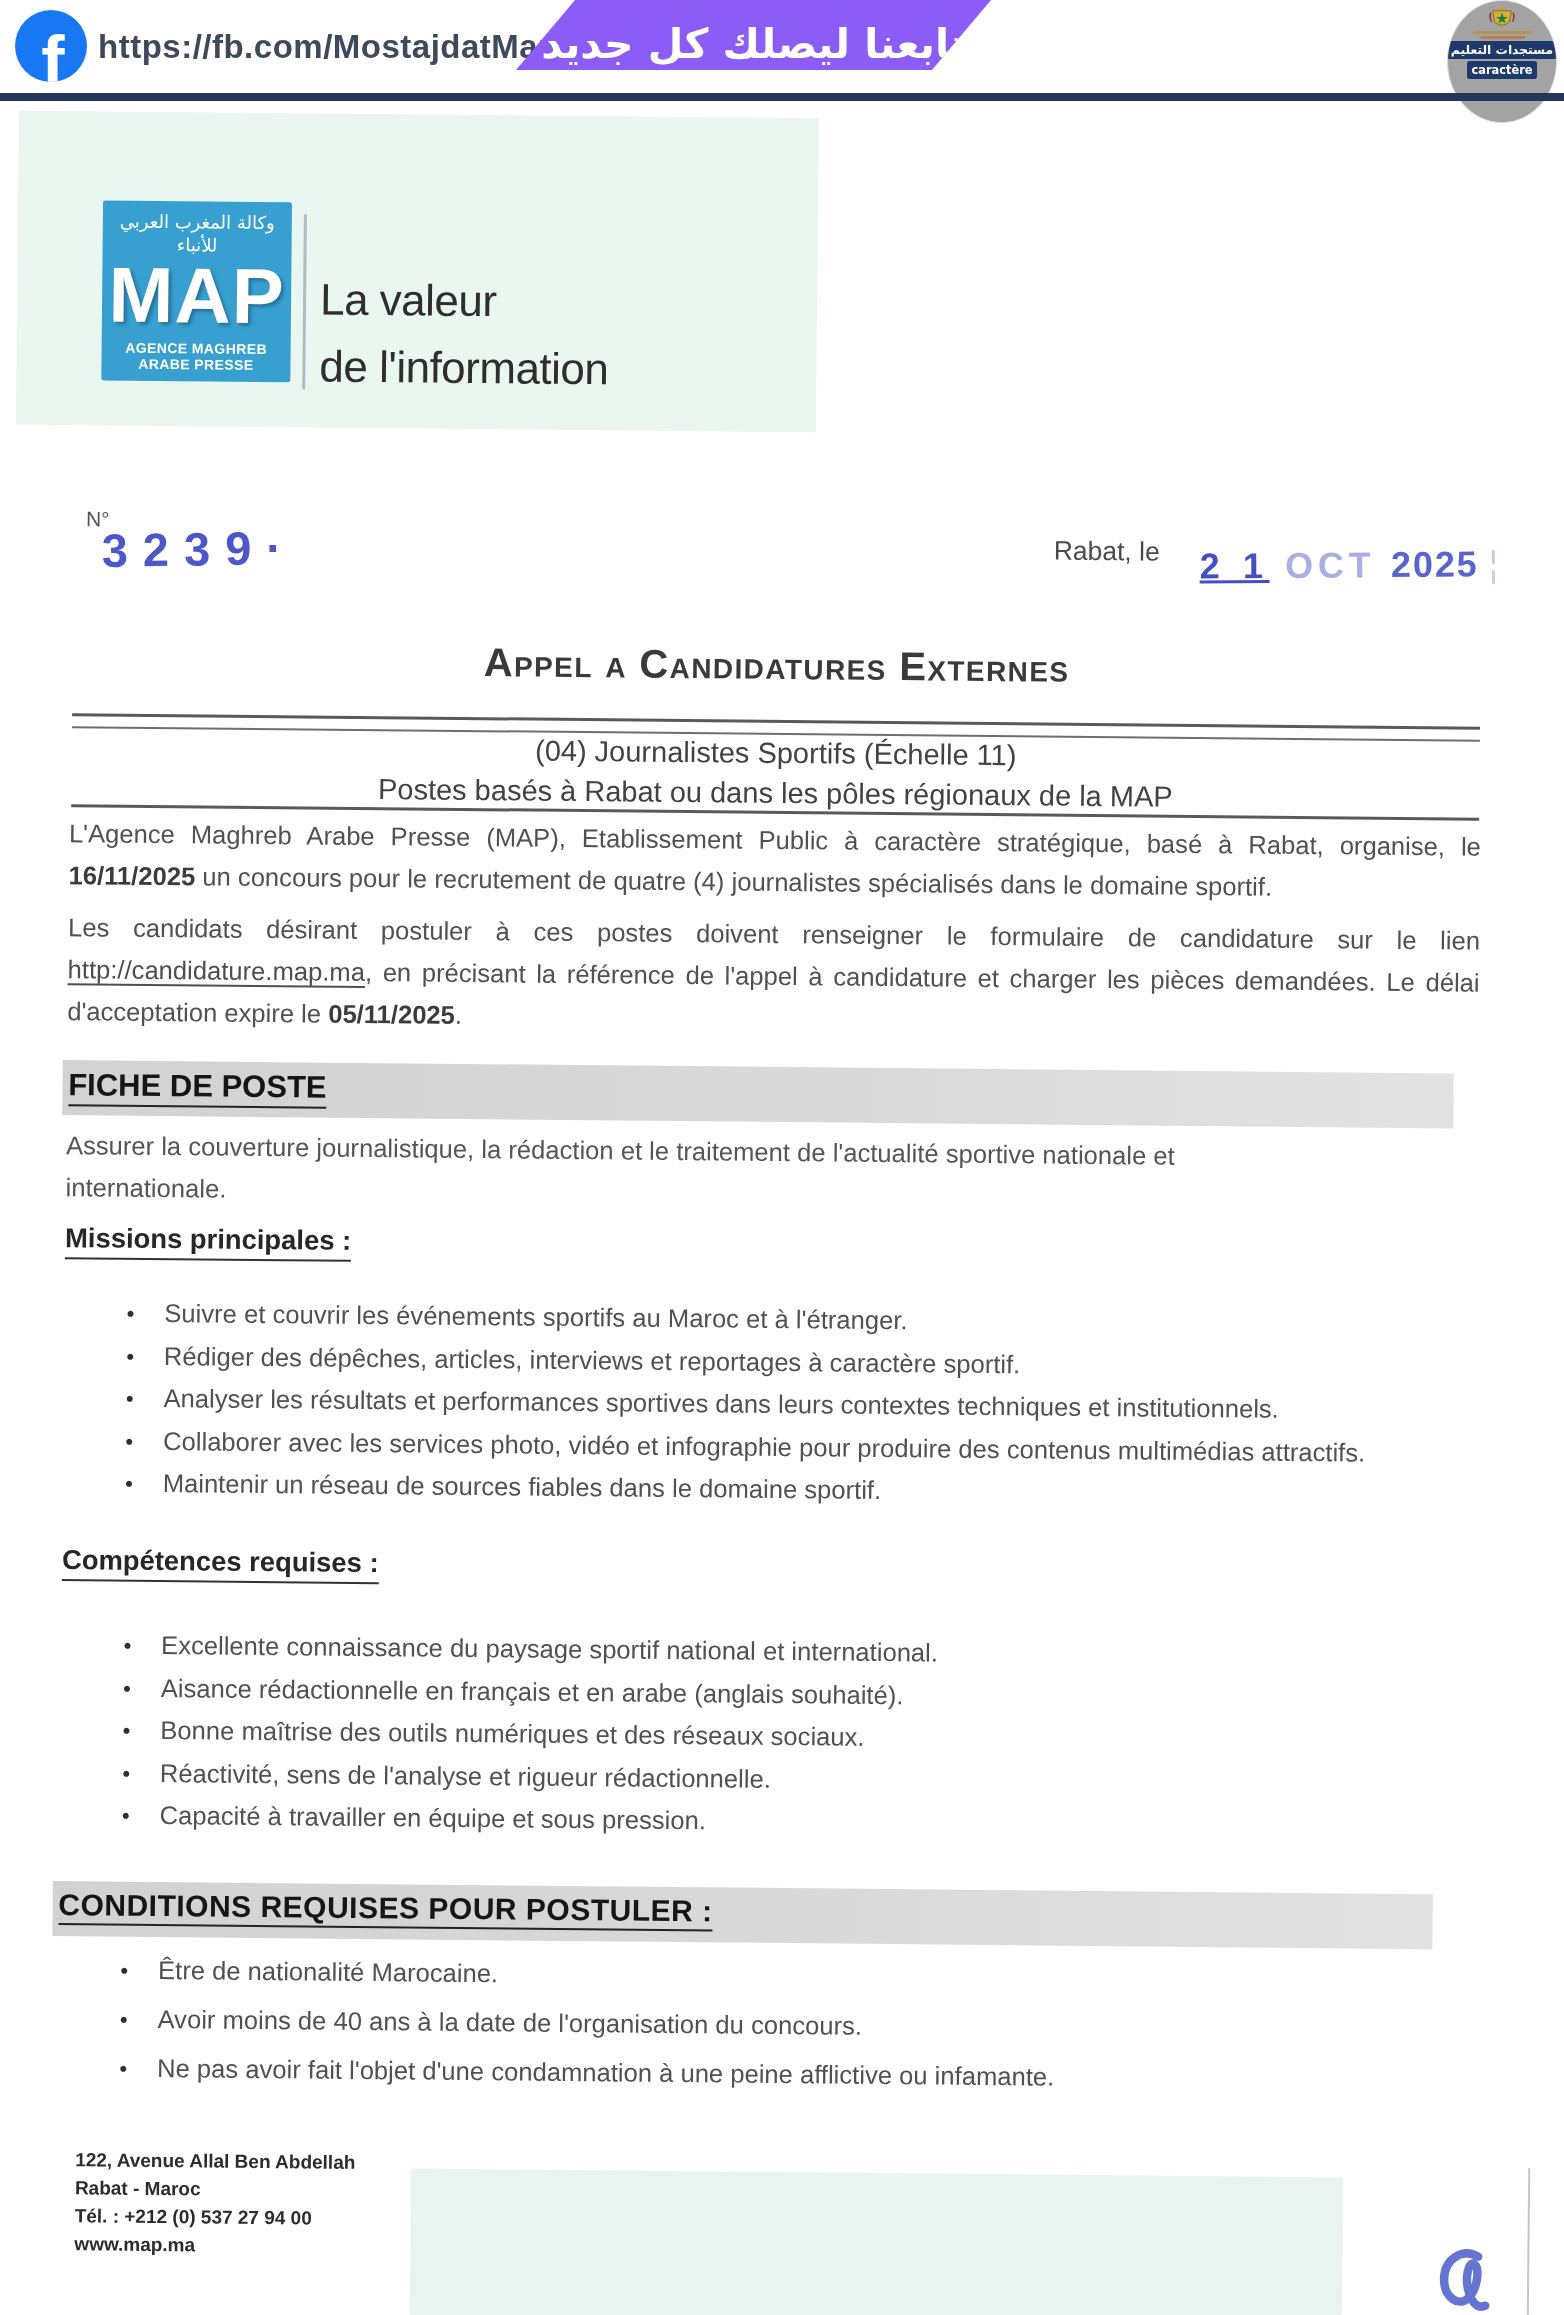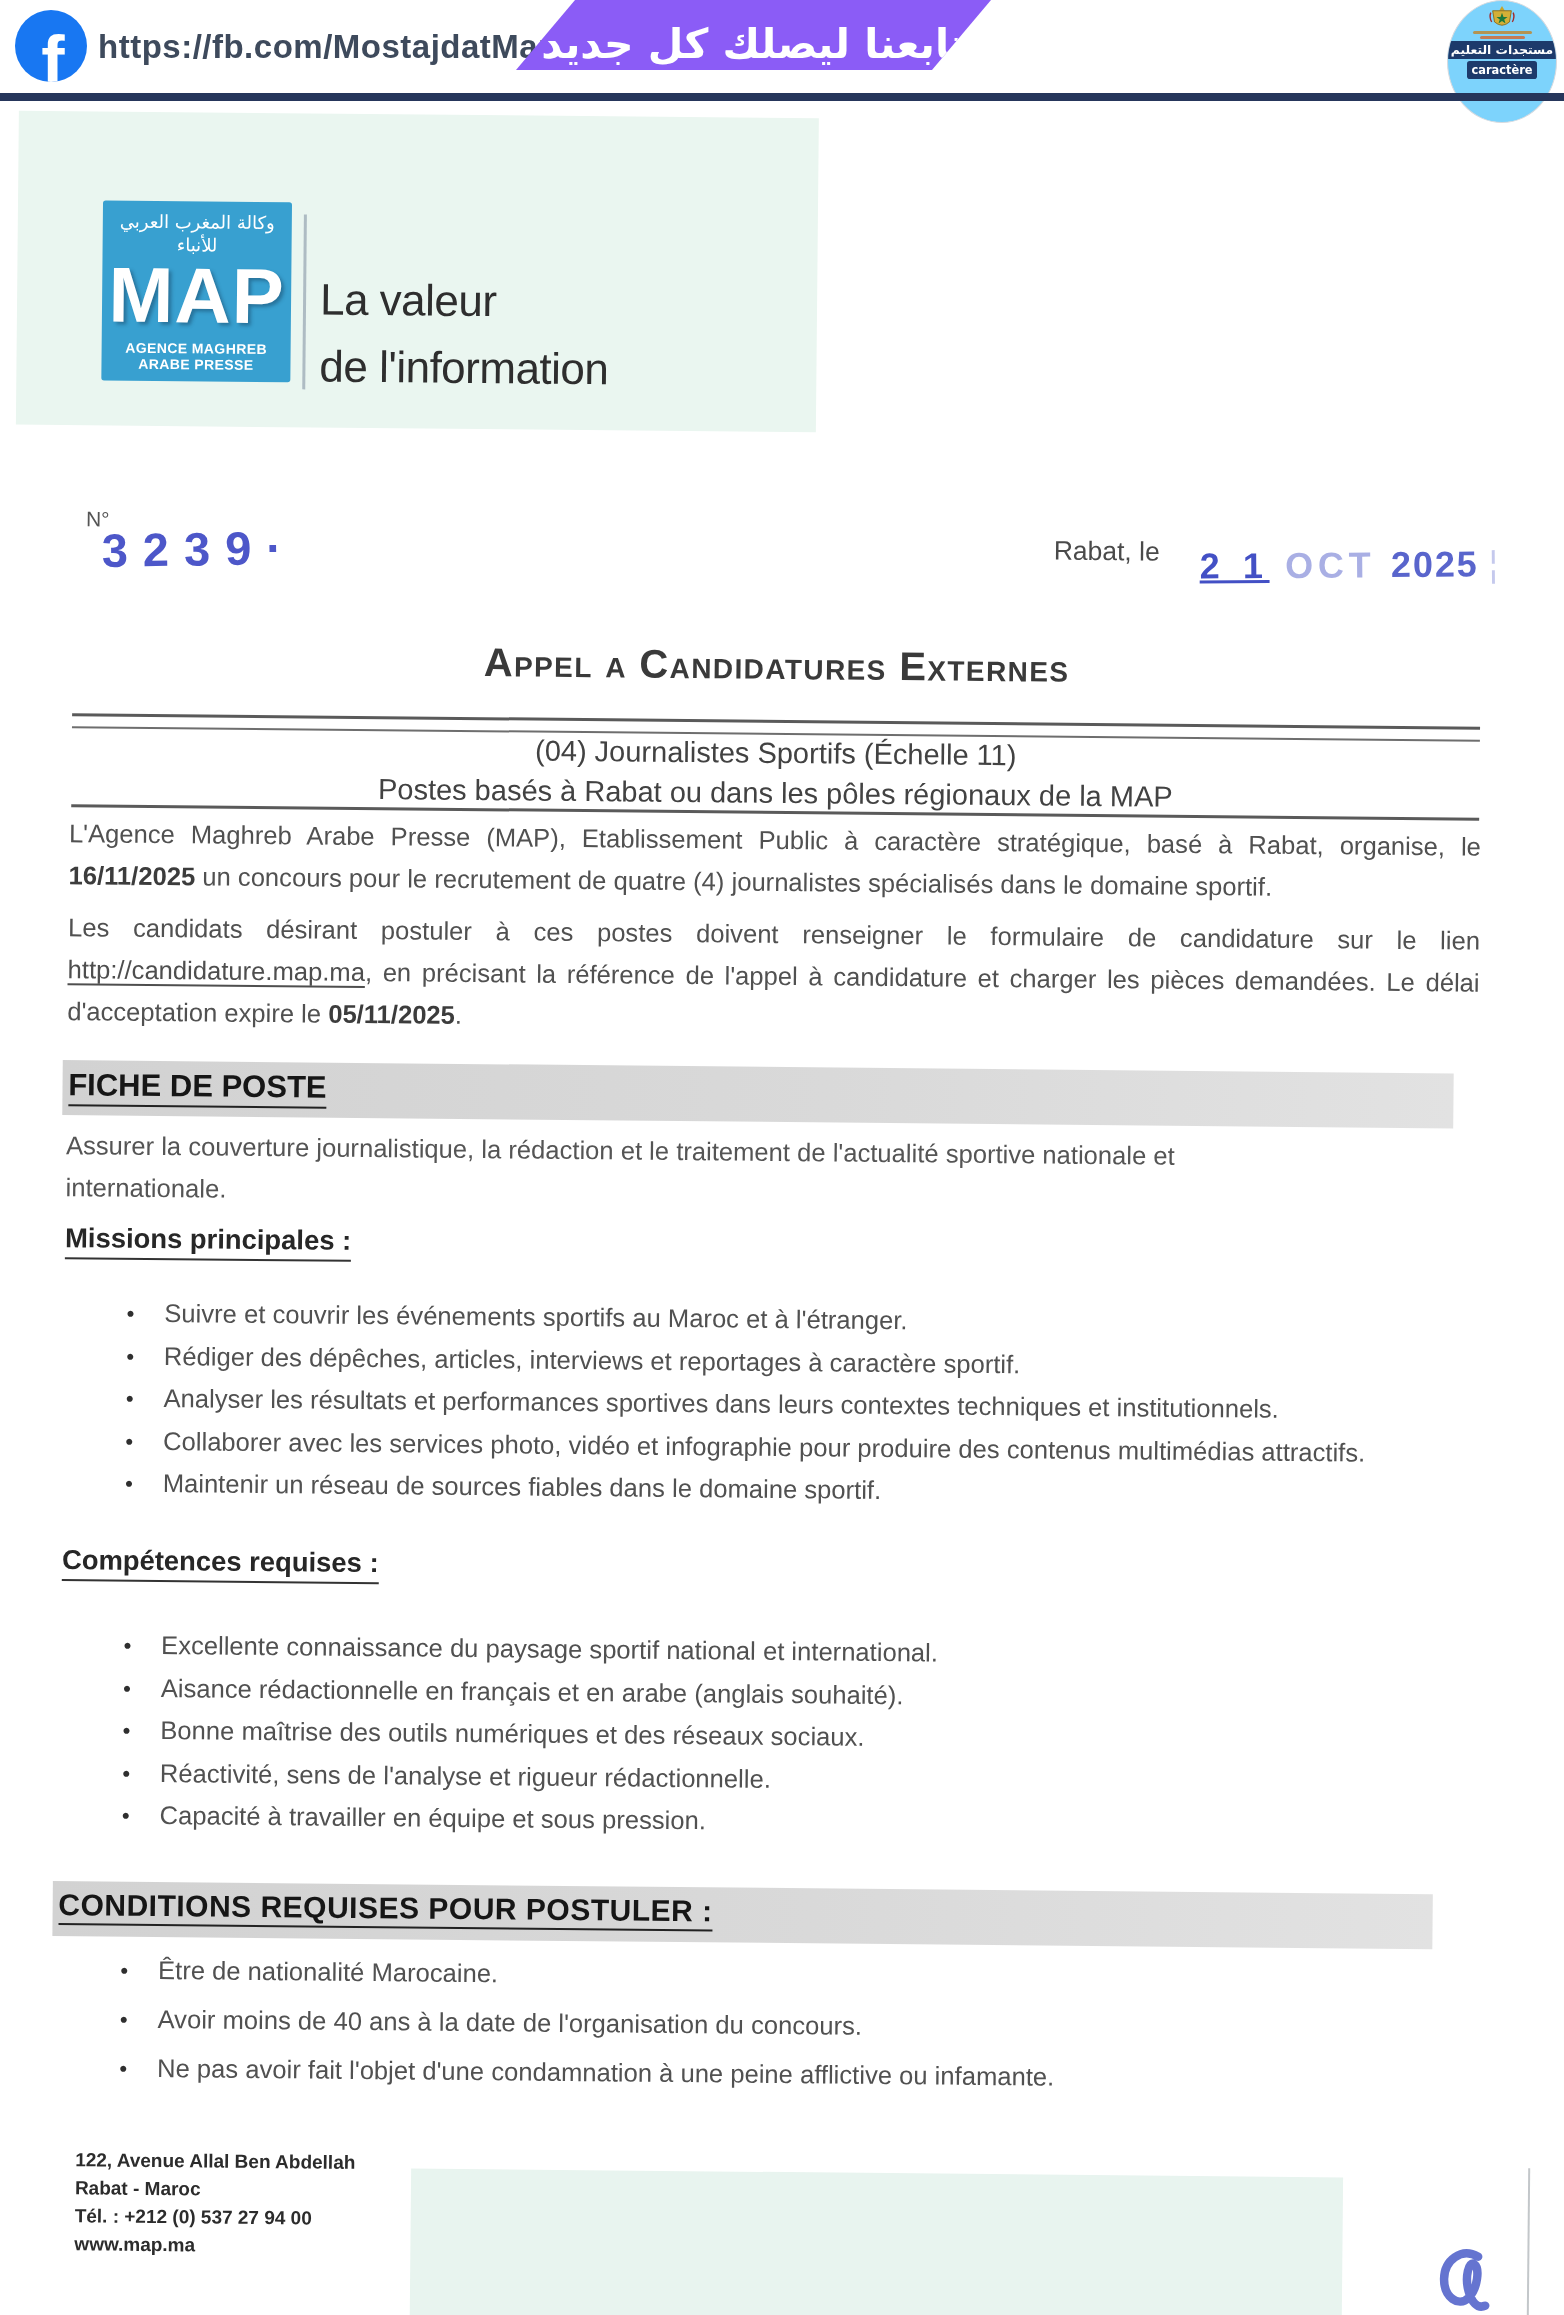--- a/index.html
+++ b/index.html
@@ -17,21 +17,21 @@
         color:#ffffff;font-size:70px;font-weight:900;line-height:1;}
   .fb-url{left:98px;top:0;height:93px;line-height:93px;font-size:33px;font-weight:700;
           color:#3e4a5c;letter-spacing:0.5px;}
   .ribbon{left:516px;top:0;width:475px;height:70px;background:#8b5cf6;
           -webkit-clip-path:polygon(59px 0,100% 0,calc(100% - 59px) 100%,0 100%);
           clip-path:polygon(59px 0,100% 0,calc(100% - 59px) 100%,0 100%);}
   .ribbon-text{position:absolute;left:0;top:0;width:100%;height:93px;line-height:89px;
                text-align:center;color:#ffffff;font-size:41px;font-weight:700;}
   .page-name{left:998px;top:0;width:426px;height:93px;line-height:89px;text-align:center;
              font-size:37px;font-weight:700;color:#3e4a5c;}
-  .badge{left:1447px;top:0;width:110px;height:123px;border-radius:50%;background:#7dd3fc;
+  .badge{left:1447px;top:0;width:110px;height:123px;border-radius:50%;background:#a3a3a3;
          border:0.9px solid #d7dadf;box-sizing:border-box;overflow:hidden;
          display:flex;flex-direction:column;align-items:center;justify-content:flex-start;}
   .badge svg{margin-top:3.8px;}
   .badge-line{height:2.8px;border-radius:1.9px;background:#b49452;margin-top:1.9px;}
   .badge-rib{background:#1d3a6b;color:#fff;border-radius:2.8px;padding:0 4.7px;
              font-size:12.3px;font-weight:700;line-height:18px;margin-top:1.9px;white-space:nowrap;}
   .navy-line{left:0;top:93px;width:1564px;height:7.6px;background:#26365b;}
 
   
   .letter{left:0;top:100px;width:1564px;height:2215px;

